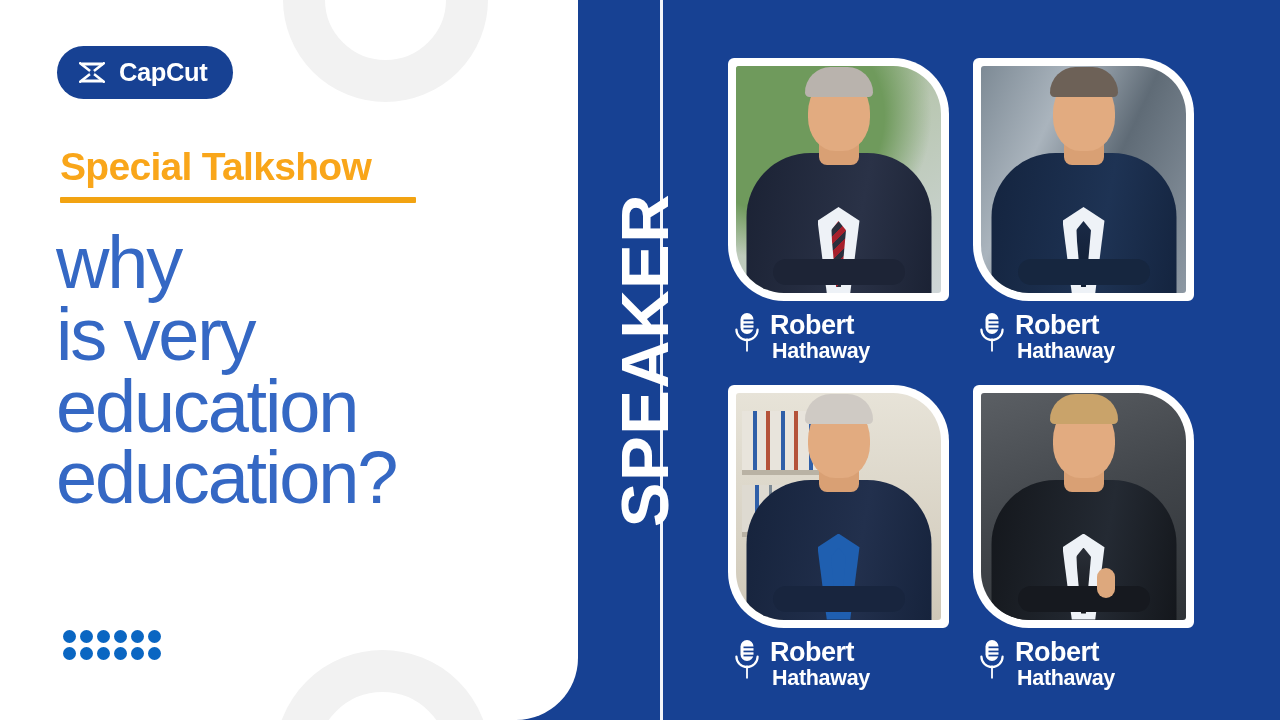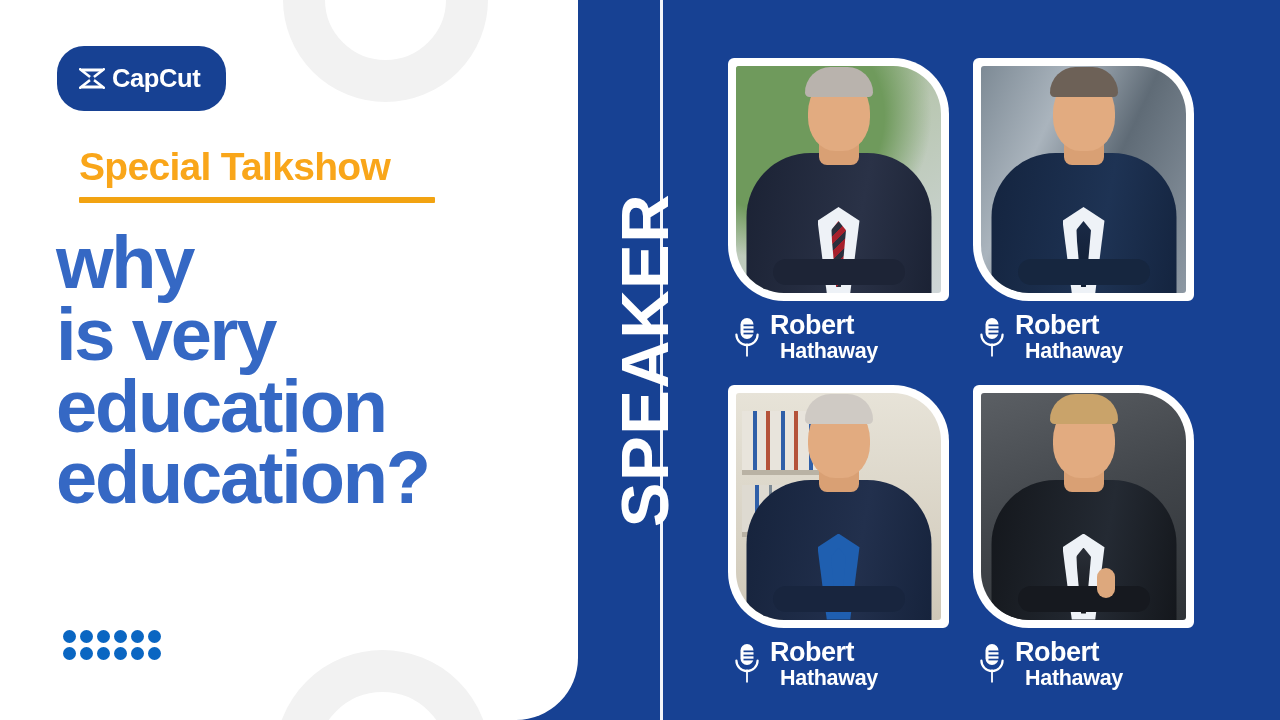--- a/index.html
+++ b/index.html
@@ -50,45 +50,44 @@
     height: 215px;
     left: 275px;
     top: 650px;
   }
 
   
   #capcut-badge {
     position: absolute;
     left: 57px;
     top: 46px;
-    height: 65px;
+    height: 53px;
     padding: 0 26px 0 22px;
     background: #174193;
     border-radius: 27px;
     display: flex;
     align-items: center;
-    gap: 7px;
+    gap: 14px;
     z-index: 5;
   }
   #capcut-icon { width: 26px; height: 21px; display: block; }
   #capcut-wordmark {
     color: #ffffff;
     font-size: 25.5px;
     font-weight: bold;
     letter-spacing: -0.4px;
     line-height: 1;
   }
 
   
   #kicker-wrap {
     position: absolute;
     left: 60px;
     top: 147px;
     z-index: 5;
-    margin-left: 19px;
   }
   #kicker {
     color: #F9A61A;
     font-size: 39px;
     font-weight: bold;
     letter-spacing: -0.7px;
     line-height: 1.05;
     white-space: nowrap;
   }
   #kicker-rule {
@@ -101,21 +100,21 @@
 
   
   #headline {
     position: absolute;
     left: 56px;
     top: 227px;
     width: 480px;
     z-index: 5;
     color: #3568C4;
     font-size: 74px;
-    font-weight: bold;
+    font-weight: normal;
     line-height: 0.97;
     letter-spacing: -2.2px;
   }
   #headline .hl-line { display: block; white-space: nowrap; }
 
   
   #dot-grid {
     position: absolute;
     left: 61px;
     top: 628px;
@@ -308,40 +307,39 @@
   .p4 .arms   { background: #16191f; }
   .p4 .thumb {
     position: absolute; left: 50%; bottom: 22px;
     transform: translateX(-50%) translateX(22px);
     width: 18px; height: 30px; background: #dda87d; border-radius: 9px;
   }
 
   
   .name-row {
     display: flex;
-    align-items: center;
     gap: 10px;
     margin-top: 11px;
     padding-left: 6px;
   }
   .mic-icon { width: 26px; height: 41px; flex: 0 0 auto; display: block; }
   .name-text { color: #ffffff; line-height: 1.0; }
   .name-first {
     display: block;
     font-size: 27px;
     font-weight: bold;
     letter-spacing: -0.5px;
   }
   .name-last {
     display: block;
     font-size: 21.5px;
     font-weight: bold;
     letter-spacing: -0.3px;
     margin-top: 2px;
-    margin-left: 10px;
+    margin-left: 2px;
   }
 </style>
 </head>
 <body>
 
 <div id="poster">
 
   <div id="left-panel">
 
     <div class="deco-ring" id="deco-ring-top"></div>

